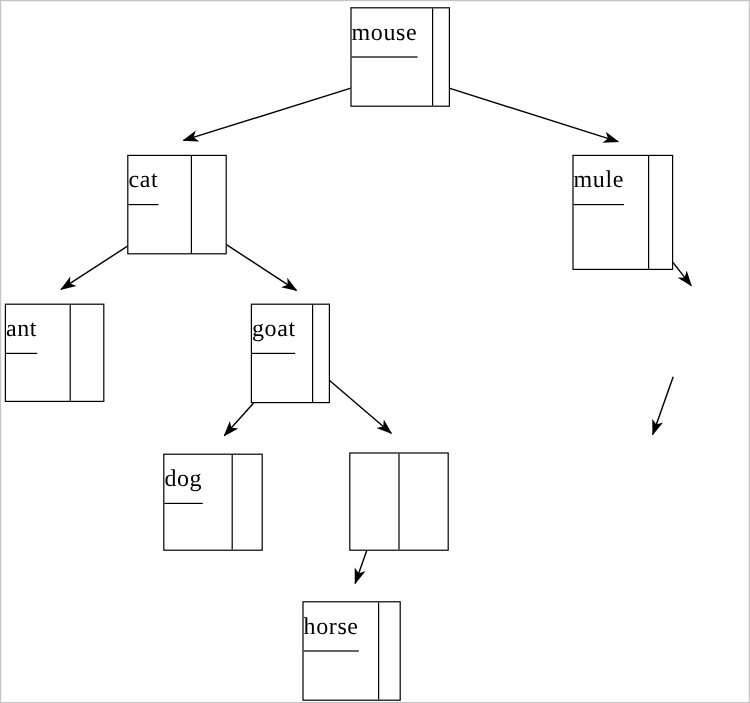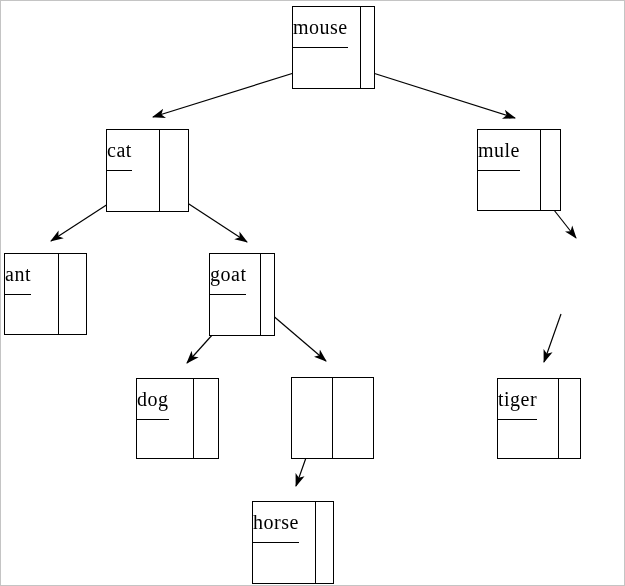--- a/index.html
+++ b/index.html
@@ -86,21 +86,21 @@
         <div class="cell cr"></div>
       </div>
     </div>
     <div class="node" style="left: 105px; top: 128px; width: 83px; height: 83px;">
       <div class="label">cat</div>
       <div class="cells">
         <div class="cell cl"></div>
         <div class="cell cr"></div>
       </div>
     </div>
-    <div class="node" style="left: 476px; top: 128px; width: 84px; height: 82px;">
+    <div class="node" style="left: 476px; top: 128px; width: 84px; height: 96px;">
       <div class="label">mule</div>
       <div class="cells">
         <div class="cell cl"></div>
         <div class="cell cr"></div>
       </div>
     </div>
     <div class="node" style="left: 3px; top: 252px; width: 83px; height: 82px;">
       <div class="label">ant</div>
       <div class="cells">
         <div class="cell cl"></div>
@@ -120,27 +120,20 @@
         <div class="cell cl"></div>
         <div class="cell cr"></div>
       </div>
     </div>
     <div class="node" style="left: 290px; top: 376px; width: 83px; height: 82px;">
       <div class="cells">
         <div class="cell cl"></div>
         <div class="cell cr"></div>
       </div>
     </div>
-    <div class="node" style="left: 496px; top: 377px; width: 84px; height: 81px;">
-      <div class="label">tiger</div>
-      <div class="cells">
-        <div class="cell cl"></div>
-        <div class="cell cr"></div>
-      </div>
-    </div>
     <div class="node" style="left: 251px; top: 500px; width: 82px; height: 83px;">
       <div class="label">horse</div>
       <div class="cells">
         <div class="cell cl"></div>
         <div class="cell cr"></div>
       </div>
     </div>
   </div>
 
 </body></html>

